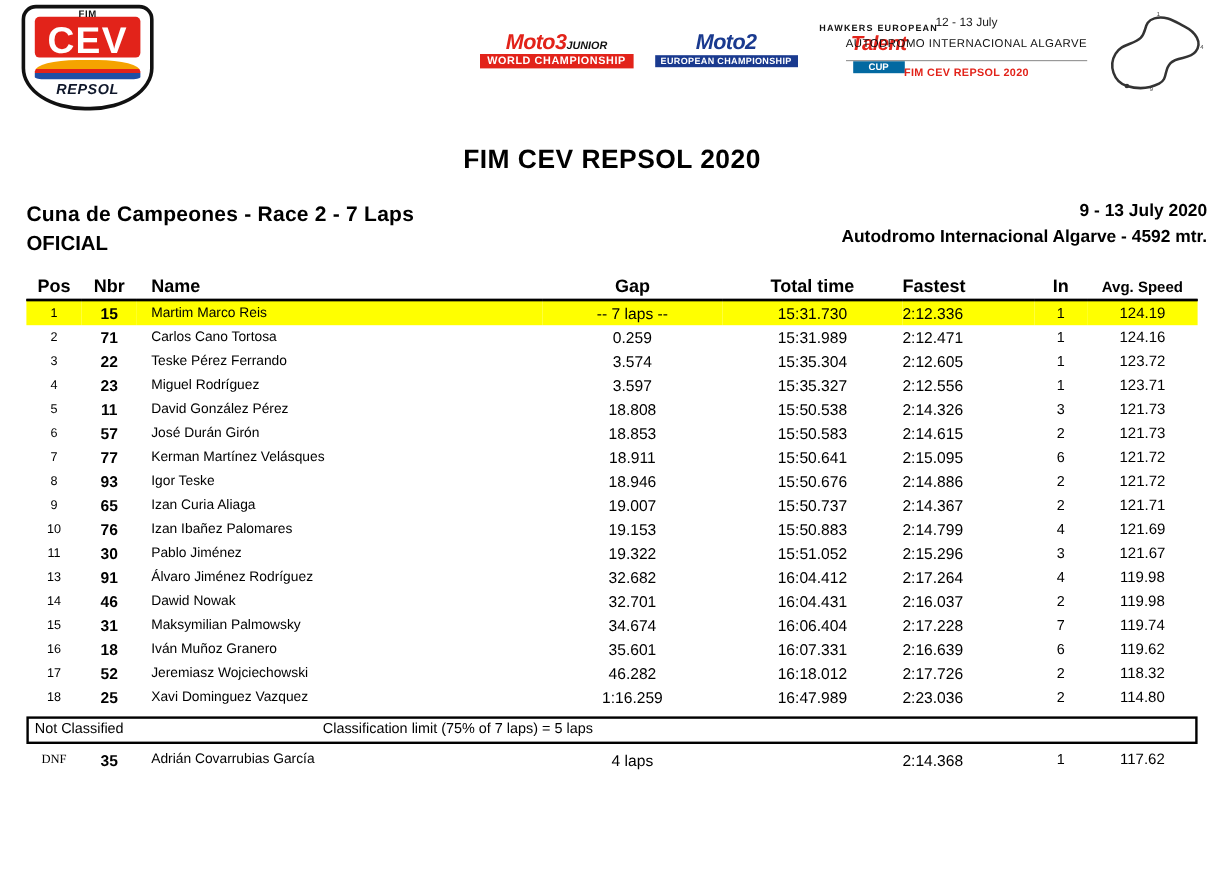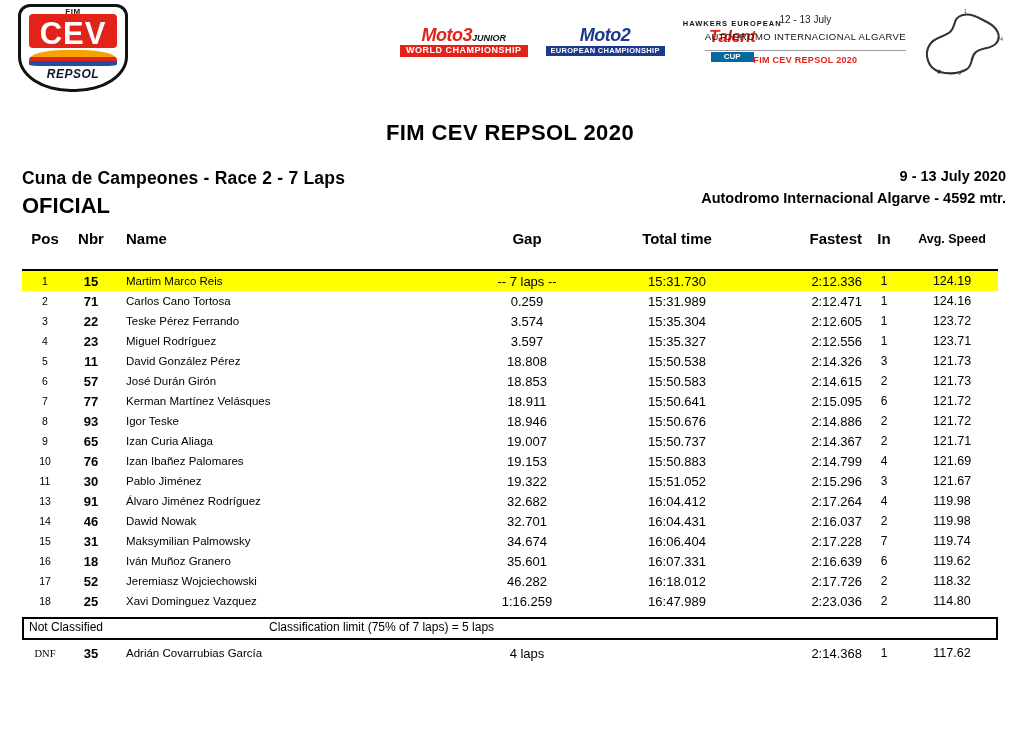--- a/index.html
+++ b/index.html
@@ -148,51 +148,51 @@
     height: 54px;
     padding: 0 18px;
   }
   .subhead .left {
     position: absolute; left: 22px; top: 0;
   }
   .subhead .right {
     position: absolute; right: 14px; top: 0; text-align: right;
   }
   .subhead .l1 { font-size: 17.5px; font-weight: bold; letter-spacing: 0.2px; }
-  .subhead .l2 { font-size: 22px; font-weight: bold; margin-top: 4px; }
+  .subhead .l2 { font-size: 17px; font-weight: bold; margin-top: 4px; }
   .subhead .r1 { font-size: 14.5px; font-weight: bold; }
   .subhead .r2 { font-size: 14.5px; font-weight: bold; margin-top: 6px; }
 
   
   .table-wrap {
     margin: 8px 22px 0 22px;
   }
   table.results {
     width: 100%;
     border-collapse: collapse;
     font-size: 11.5px;
   }
   table.results thead th {
     font-size: 15px;
     font-weight: bold;
-    padding: 0 0 22px 0;
+    padding: 0 0 2px 0;
     border-bottom: 2px solid #000;
     white-space: nowrap;
   }
   table.results thead th.avg { font-size: 12.5px; }
   table.results tbody td {
     padding: 2.5px 0;
     white-space: nowrap;
   }
   .c-pos   { width: 46px; text-align: center; font-size: 10.5px; }
   .c-nbr   { width: 46px; text-align: center; font-size: 13px; font-weight: bold; }
   .c-name  { text-align: left; padding-left: 12px !important; font-size: 11.5px; }
   .c-gap   { width: 150px; text-align: center; font-size: 13px; }
   .c-time  { width: 150px; text-align: center; font-size: 13px; }
-  .c-fast  { width: 110px; text-align: right; font-size: 13px; }
+  .c-fast  { width: 110px; text-align: left; font-size: 13px; }
   .c-in    { width: 44px;  text-align: center; font-size: 12px; }
   .c-avg   { width: 92px;  text-align: center; font-size: 12.5px; }
 
   thead .c-pos, thead .c-nbr { }
   thead .c-name { padding-left: 12px; }
 
   tr.highlight td {
     background: #ffff00;
   }
   tr.highlight .c-nbr { font-size: 13px; }

